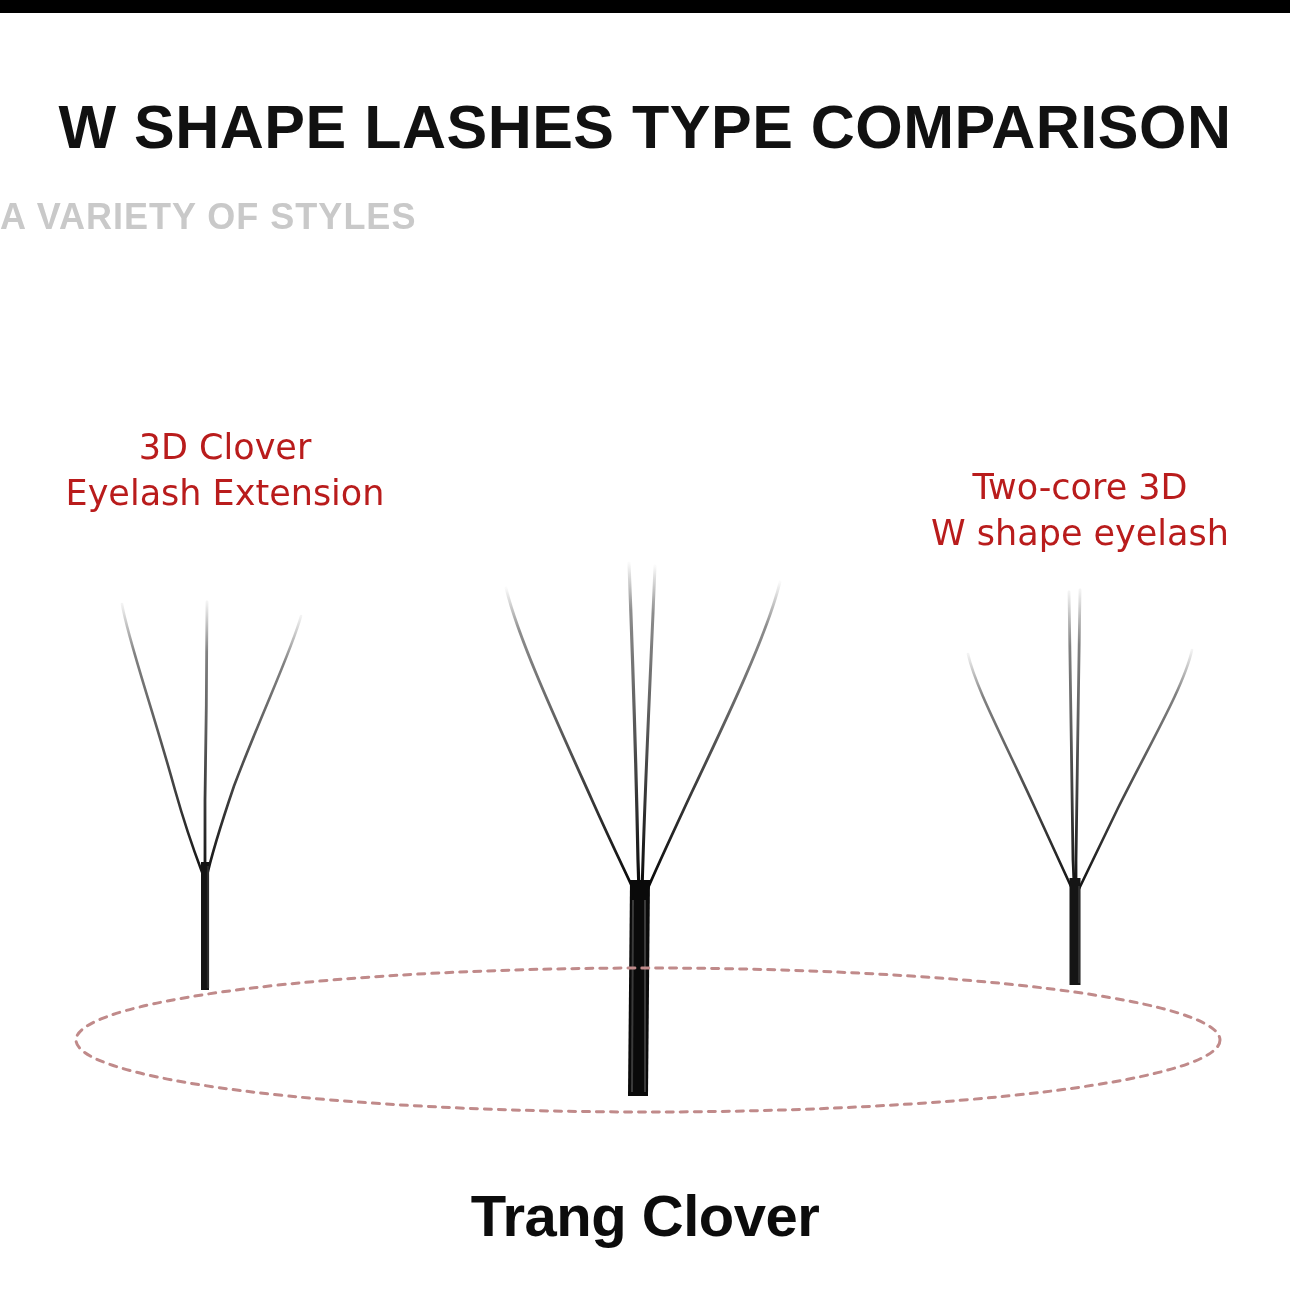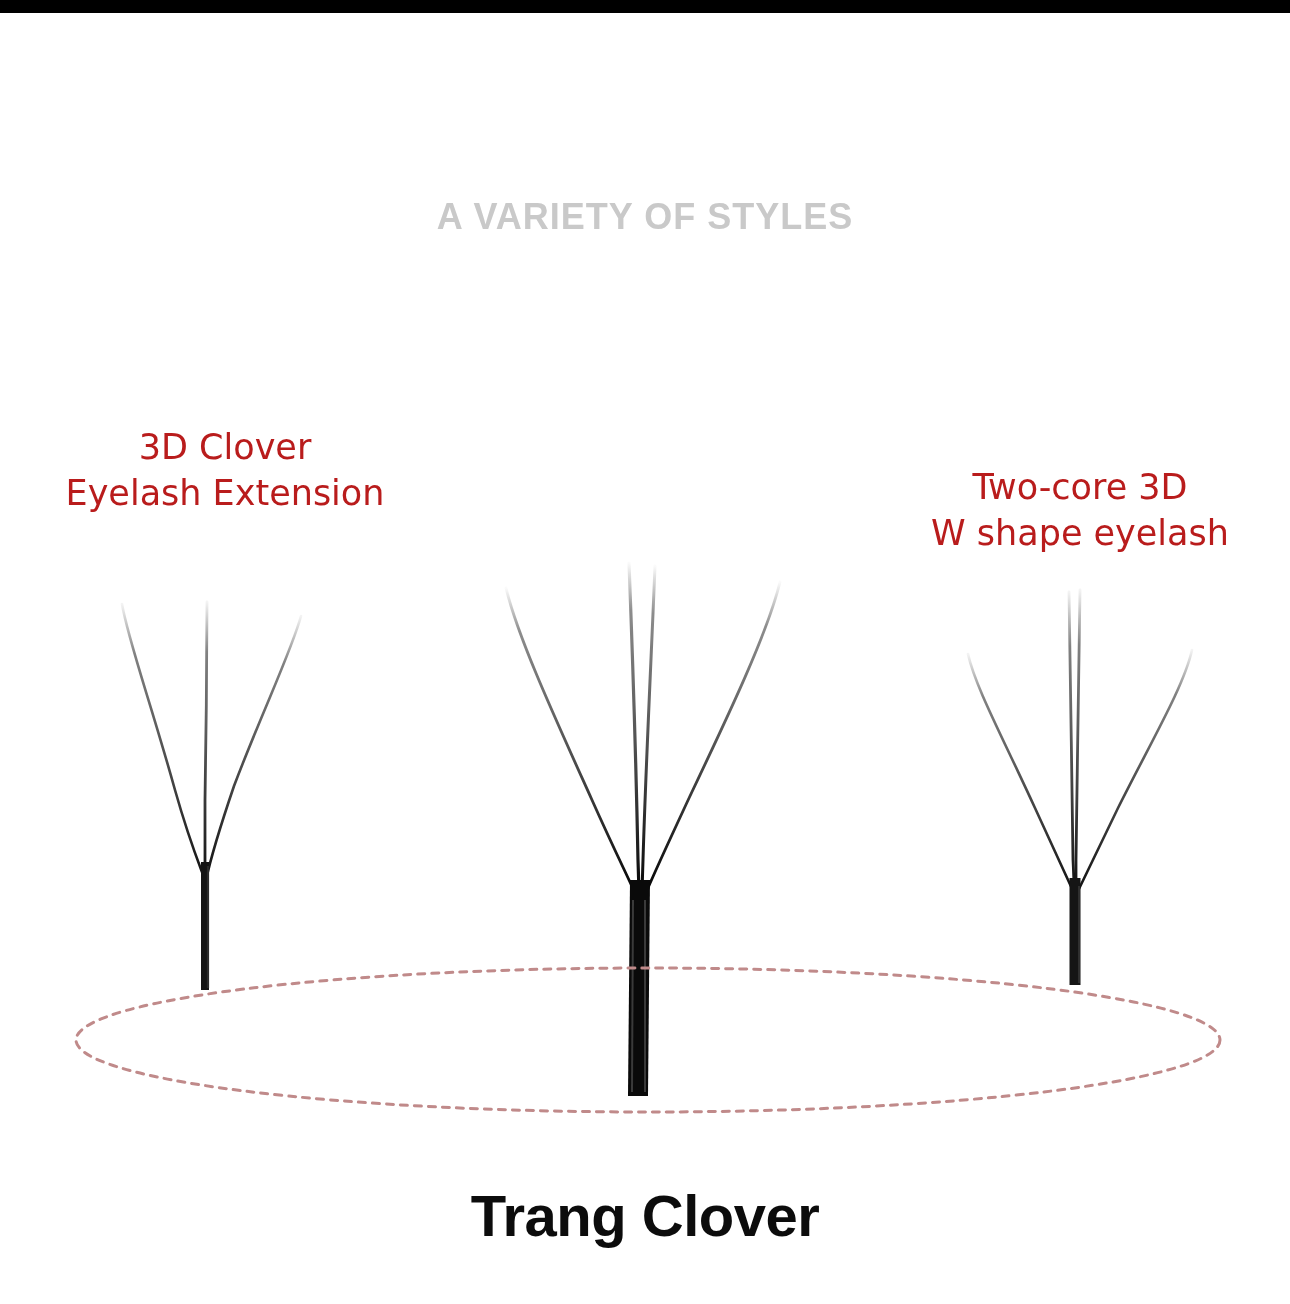--- a/index.html
+++ b/index.html
@@ -31,21 +31,21 @@
     font-weight: 700;
     font-size: 61px;
     letter-spacing: 0.5px;
     color: #111111;
     white-space: nowrap;
   }
   #subtitle {
     position: absolute;
     left: 0; top: 196px;
     width: 1290px;
-    text-align: center;
+    text-align: left;
     font-family: "Liberation Sans", sans-serif;
     font-weight: 700;
     font-size: 36px;
     letter-spacing: 1px;
     color: #c9c9c9;
     white-space: nowrap;
   }
   .lash-label {
     position: absolute;
     text-align: center;
@@ -92,20 +92,21 @@
     pointer-events: none;
   }
 </style>
 </head>
 <body>
 
 <div id="page">
 
   <div id="top-bar"></div>
 
+  <div id="title">W SHAPE LASHES TYPE COMPARISON</div>
   <div id="subtitle">A VARIETY OF STYLES</div>
 
   <svg id="art" viewBox="0 0 1290 1304" xmlns="http://www.w3.org/2000/svg">
     <defs>
       <linearGradient id="fadeTipL" x1="0" y1="0" x2="0" y2="1">
         <stop offset="0%" stop-color="#1a1a1a" stop-opacity="0.05"></stop>
         <stop offset="18%" stop-color="#1a1a1a" stop-opacity="0.55"></stop>
         <stop offset="100%" stop-color="#111111" stop-opacity="1"></stop>
       </linearGradient>
       <linearGradient id="fadeTipC" x1="0" y1="0" x2="0" y2="1">

